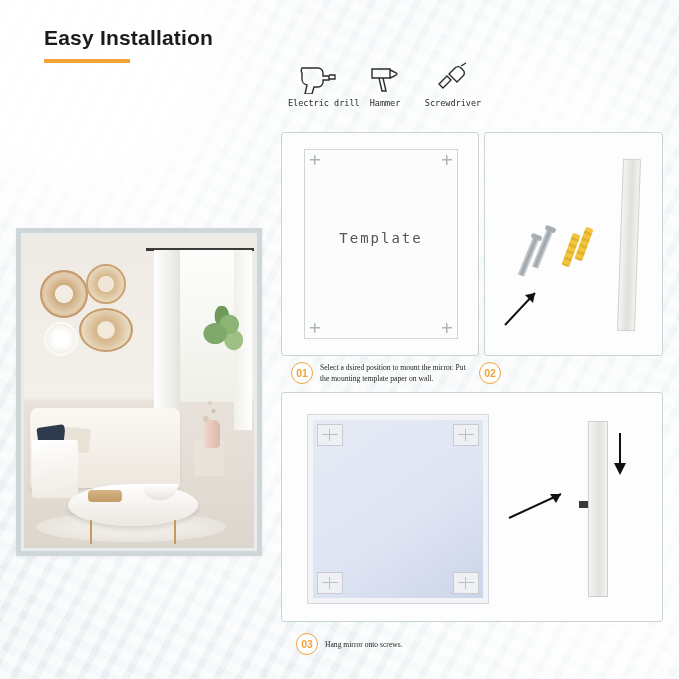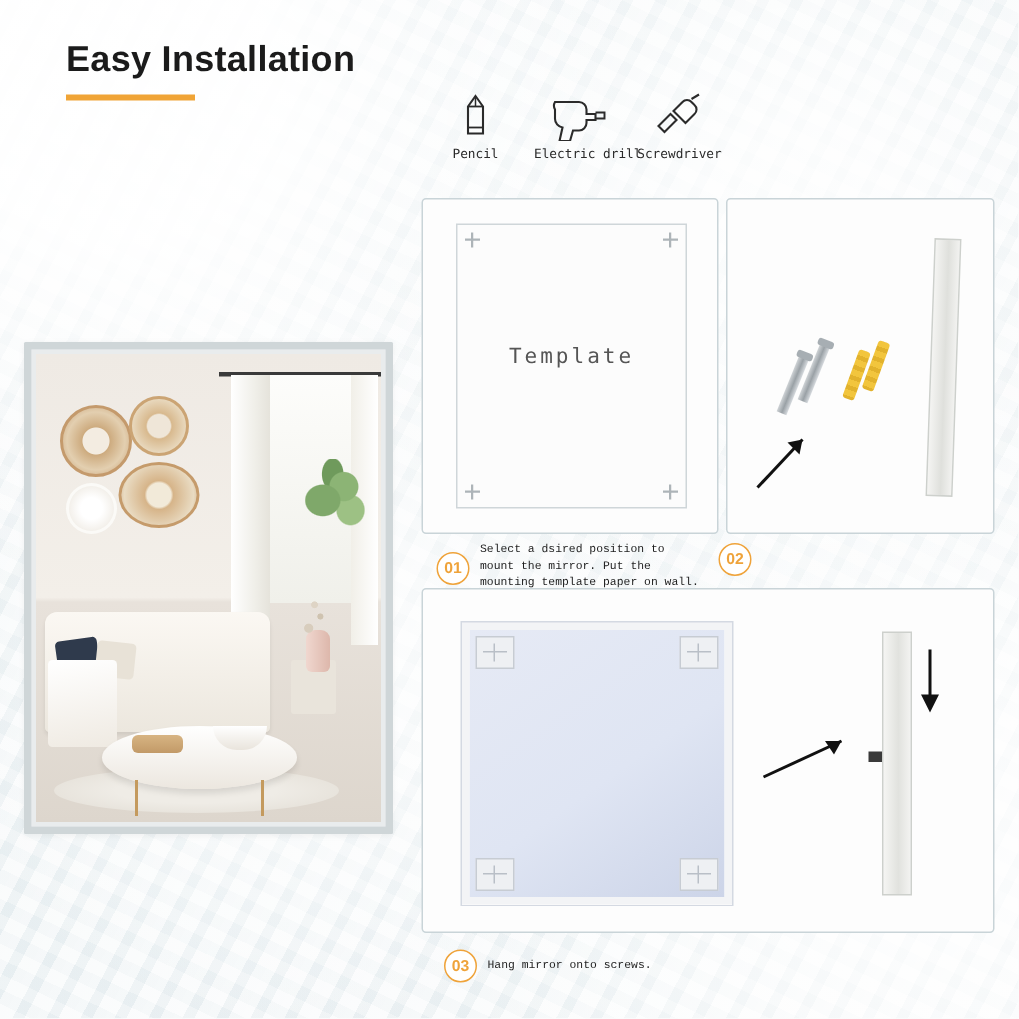--- a/index.html
+++ b/index.html
@@ -16,21 +16,21 @@
       radial-gradient(circle at 78% 22%, rgba(255,255,255,0.8) 0 8%, rgba(236,241,243,0.0) 38%),
       radial-gradient(circle at 30% 62%, rgba(255,255,255,0.7) 0 10%, rgba(232,238,240,0.0) 42%),
       radial-gradient(circle at 90% 80%, rgba(255,255,255,0.75) 0 10%, rgba(232,238,240,0.0) 40%),
       repeating-linear-gradient(118deg, rgba(255,255,255,0.55) 0 6px, rgba(228,236,239,0.35) 6px 13px, rgba(255,255,255,0.5) 13px 20px),
       repeating-linear-gradient(26deg, rgba(255,255,255,0.40) 0 9px, rgba(223,233,237,0.30) 9px 18px),
       linear-gradient(160deg, #f2f6f7 0%, #eaf0f2 45%, #f4f7f8 100%);
   }
   
   .title-wrap { position: absolute; left: 44px; top: 26px; }
   .title {
-    font-size: 24px; font-weight: bold; color: #1b1b1b;
+    font-size: 21px; font-weight: bold; color: #1b1b1b;
     letter-spacing: 0.2px;
   }
   .title-rule {
     margin-top: 9px; width: 86px; height: 4px; background: #f0a436;
   }
   
   .tools {
     position: absolute; left: 288px; top: 62px;
     display: flex; align-items: flex-end; gap: 10px;
   }
@@ -200,21 +200,21 @@
   .num {
     width: 22px; height: 22px; border-radius: 50%;
     border: 1.6px solid #efa33a; color: #efa33a;
     font-size: 10.5px; font-weight: bold;
     display: flex; align-items: center; justify-content: center;
     background: #fff;
     flex: 0 0 auto;
   }
   .step-text {
     font-size: 7.6px; line-height: 1.45; color: #1e1e1e;
-    font-family: Liberation Mono, monospace;
+    font-family: Liberation Serif, serif;
     max-width: 150px;
   }
   .s1 { left: 291px; top: 362px; }
   .s2 { left: 479px; top: 362px; }
   .s2 .step-text { max-width: 178px; }
   .s3 { left: 296px; top: 633px; }
   .s3 .step-text { max-width: 300px; }
 
   
   .mount-strip {
@@ -274,43 +274,42 @@
 
 <div id="page">
 
   <div class="title-wrap">
     <div class="title">Easy Installation</div>
     <div class="title-rule"></div>
   </div>
 
   <div class="tools">
 
-    <div class="tool">
-      <div class="glyph">
-        <svg width="22" height="32" viewBox="0 0 22 32">
-          <path d="M11 2 L16 9 L16 27 L6 27 L6 9 Z" fill="none" stroke="#2b2b2b" stroke-width="1.4"></path>
-          <path d="M6 9 L16 9" stroke="#2b2b2b" stroke-width="1.2"></path>
-          <path d="M6 23 L16 23" stroke="#2b2b2b" stroke-width="1.2"></path>
-          <path d="M11 2 L11 9" stroke="#2b2b2b" stroke-width="1"></path>
-        </svg>
-      </div>
-      <div class="tlabel">Pencil</div>
-    </div>
 
 
     <div class="tool">
       <div class="glyph">
         <svg width="40" height="32" viewBox="0 0 40 32">
           <path d="M5 6 h16 a5 5 0 0 1 5 5 v3 h6 v4 h-6 v2 a5 5 0 0 1 -5 5 h-4 l-2 7 h-7 l2 -9 a6 6 0 0 1 -5 -6 v-6 a5 5 0 0 1 0 -5 z" fill="none" stroke="#2b2b2b" stroke-width="1.4"></path>
           <path d="M32 13 L38 13 L38 17 L32 17" fill="none" stroke="#2b2b2b" stroke-width="1.3"></path>
         </svg>
       </div>
       <div class="tlabel">Electric drill</div>
     </div>
 
+    <div class="tool">
+      <div class="glyph">
+        <svg width="34" height="32" viewBox="0 0 34 32">
+          <path d="M4 7 h18 v9 h-18 z" fill="none" stroke="#2b2b2b" stroke-width="1.4"></path>
+          <path d="M22 8 q7 3 7 4 t-7 4" fill="none" stroke="#2b2b2b" stroke-width="1.4"></path>
+          <path d="M11 16 l3 13 h4 l-3 -13" fill="none" stroke="#2b2b2b" stroke-width="1.4"></path>
+        </svg>
+      </div>
+      <div class="tlabel">Hammer</div>
+    </div>
 
     <div class="tool">
       <div class="glyph">
         <svg width="36" height="32" viewBox="0 0 36 32">
           <path d="M4 22 l8 -8 l4 4 l-8 8 z" fill="none" stroke="#2b2b2b" stroke-width="1.4"></path>
           <path d="M14 12 l6 -6 a4 4 0 0 1 6 0 l2 2 a4 4 0 0 1 0 6 l-6 6 z" fill="none" stroke="#2b2b2b" stroke-width="1.4"></path>
           <path d="M26 4 l5 -3" stroke="#2b2b2b" stroke-width="1.4"></path>
         </svg>
       </div>
       <div class="tlabel">Screwdriver</div>

